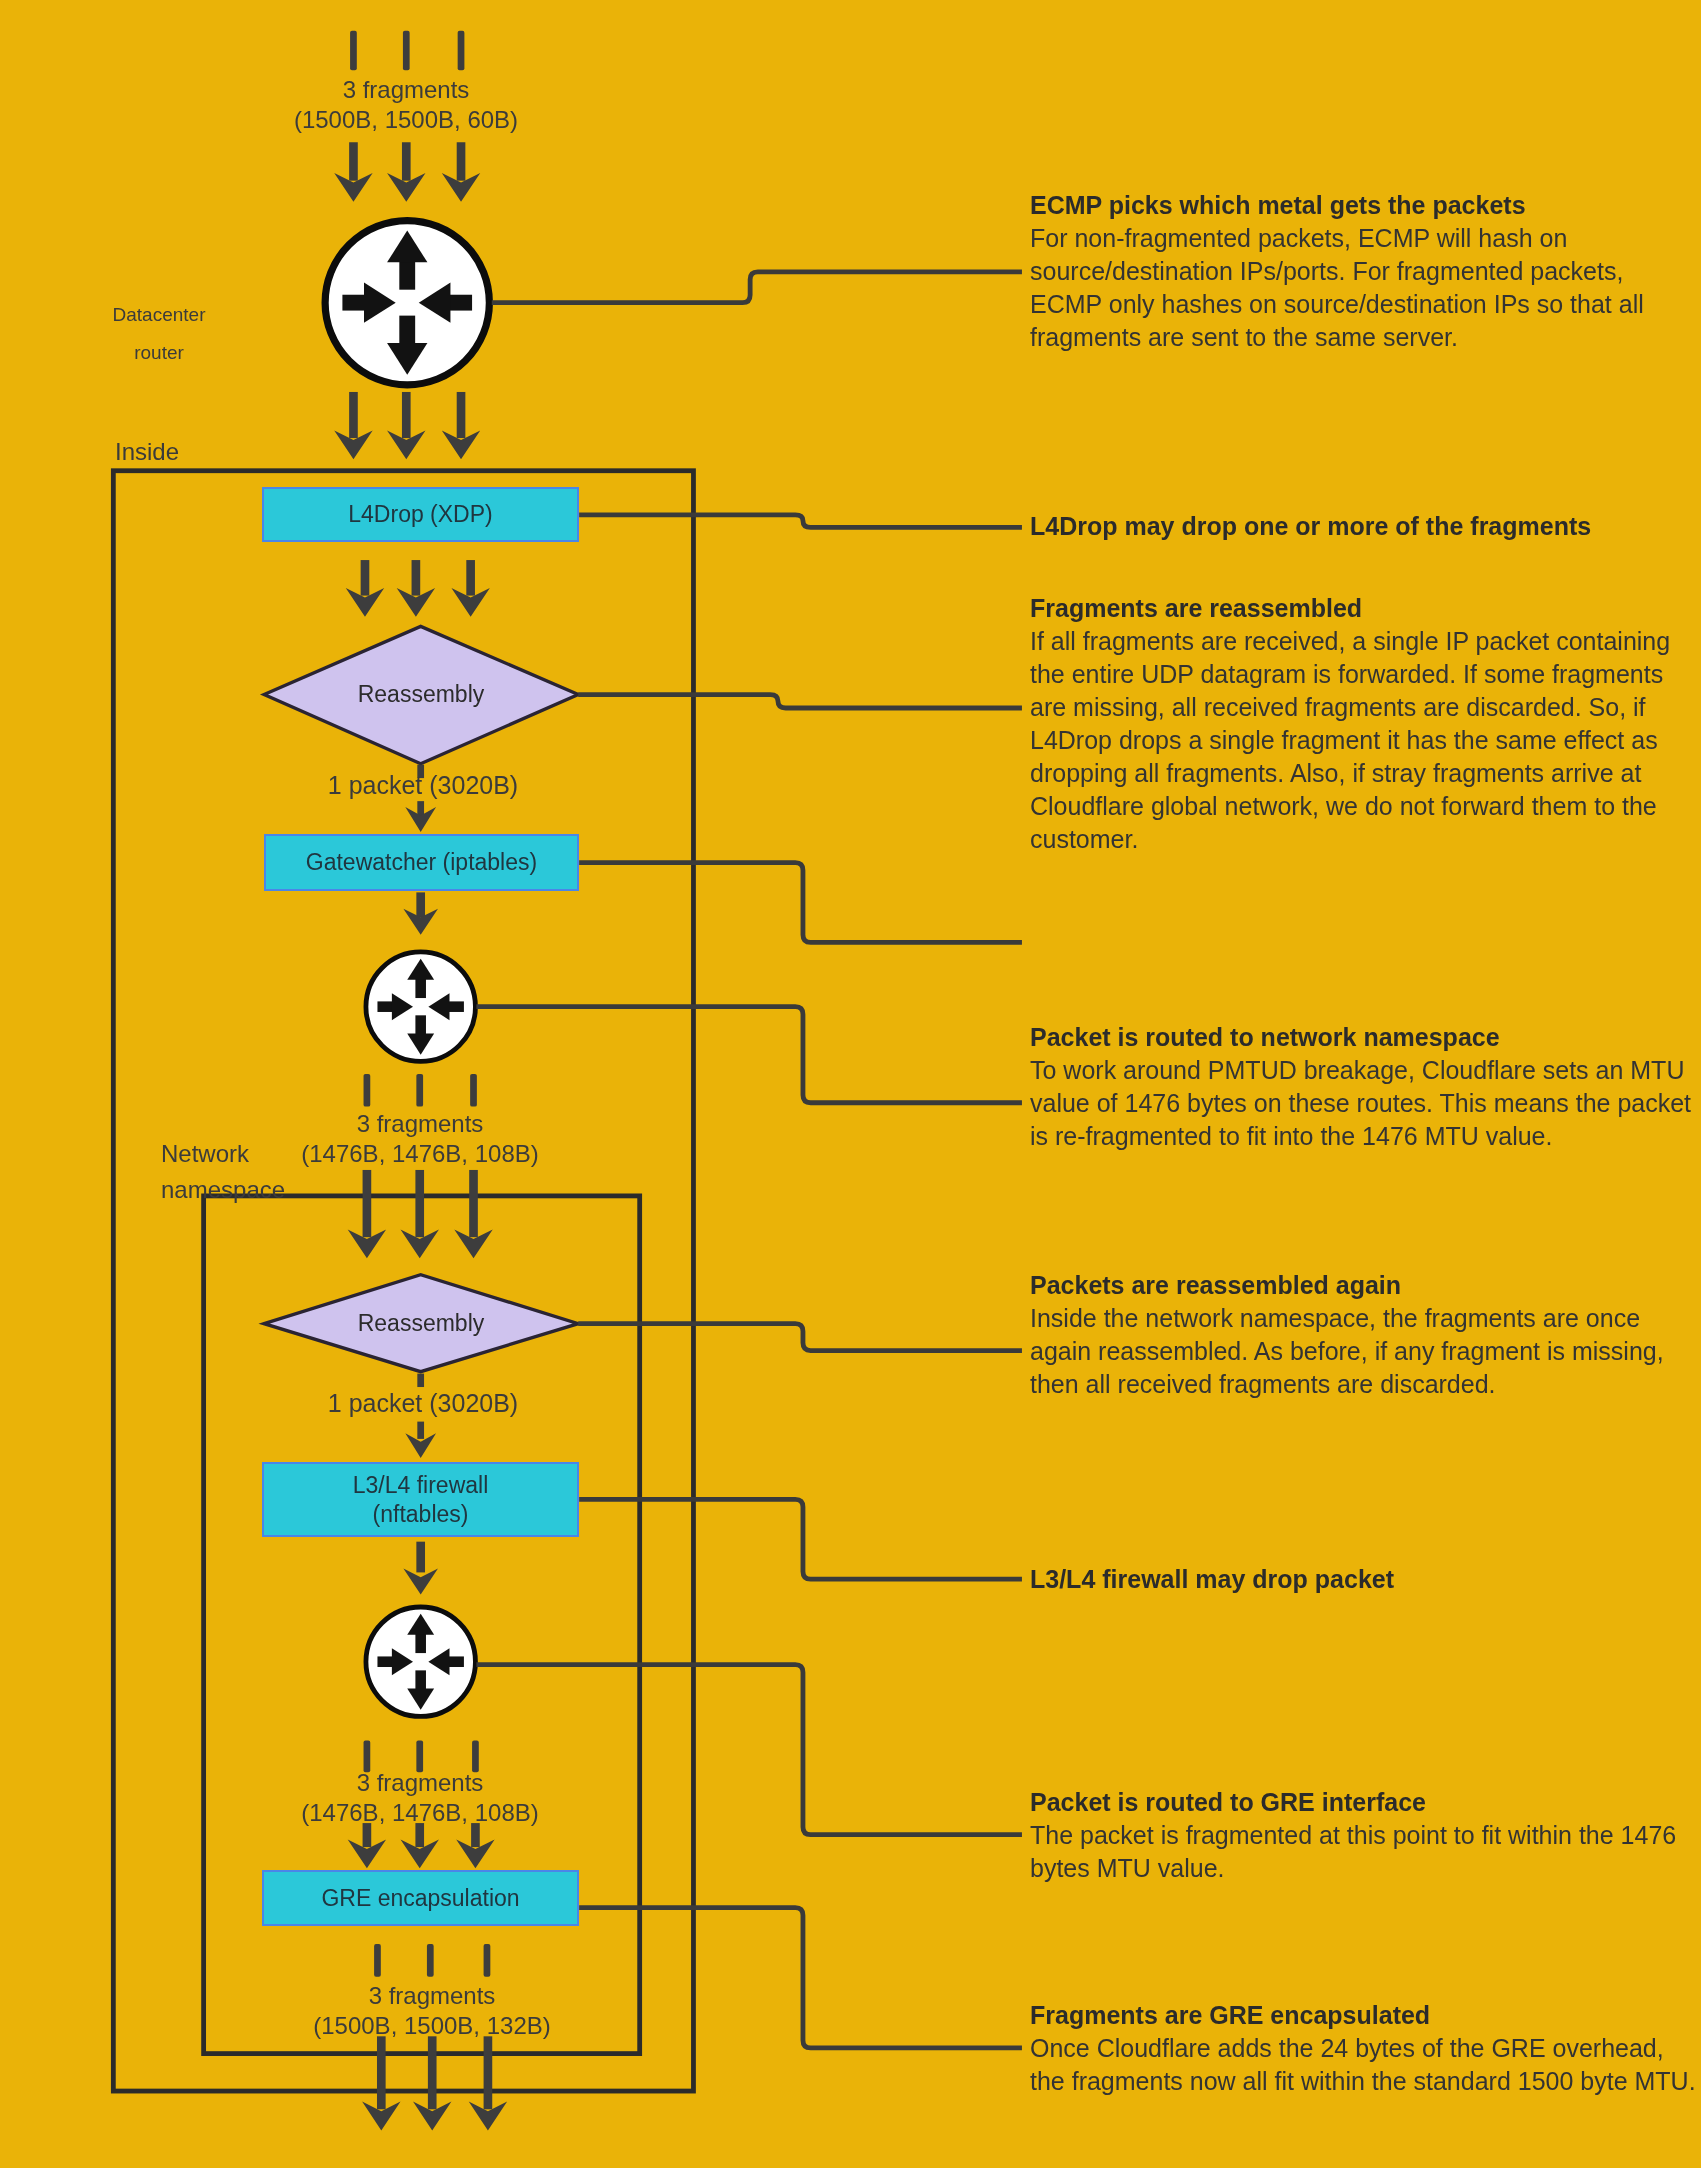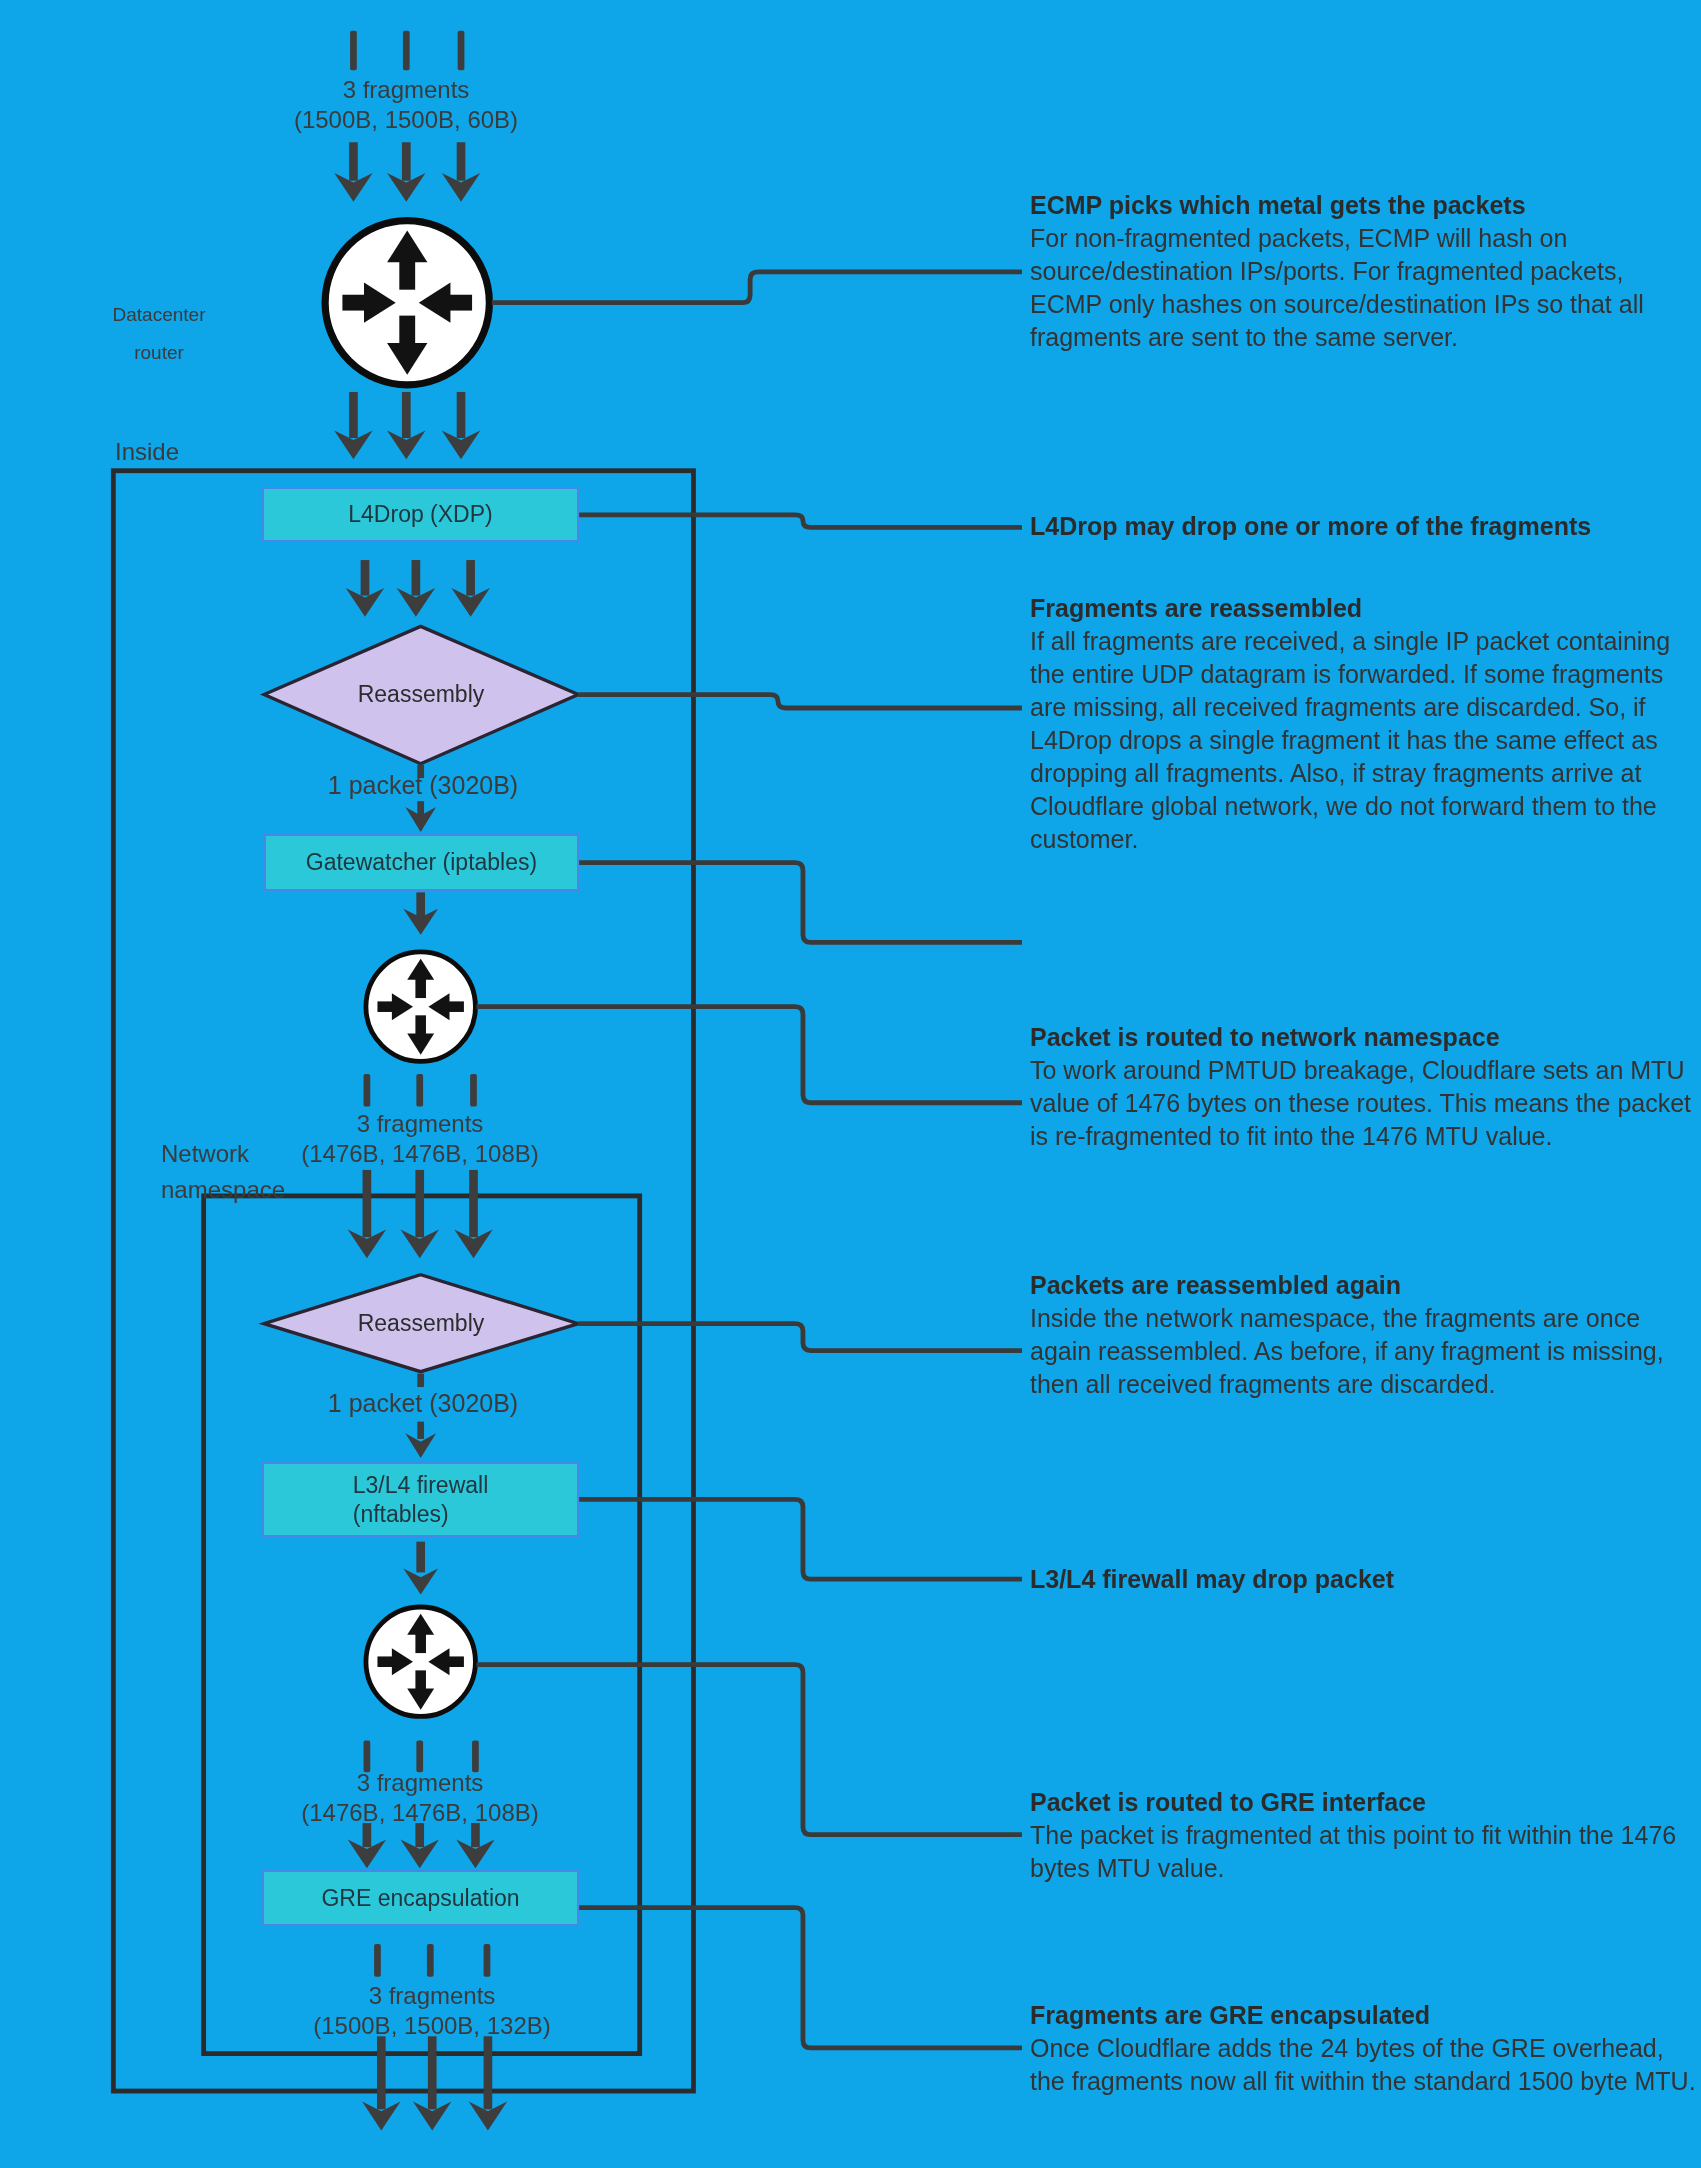--- a/index.html
+++ b/index.html
@@ -1,25 +1,25 @@
 <!DOCTYPE html>
 <html><head>
 <meta charset="utf-8">
 <style>
   html,body{margin:0;padding:0;background:#fff;}
-  #canvas{position:relative;width:1701px;height:2168px;background:#0ea5e9;overflow:hidden;
+  #canvas{position:relative;width:1701px;height:2168px;background:#eab308;overflow:hidden;
           font-family:"Liberation Sans", sans-serif;color:#3b3b3b;}
   #shapes{position:absolute;left:0;top:0;width:1701px;height:2168px;}
   .lbl{position:absolute;color:#3b3b3b;}
   .center{text-align:center;}
   .flow-lbl{font-size:24px;line-height:30px;}
   .side-lbl{font-size:24px;line-height:36px;}
   .dc-lbl{font-size:19px;line-height:38px;margin-top:40px;}
   .cyan{position:absolute;box-sizing:border-box;background:#2bc8d9;border:2.9px solid #4a86e8;
-        display:flex;align-items:center;justify-content:center;text-align:left;
+        display:flex;align-items:center;justify-content:center;text-align:center;
         color:#203640;font-size:23px;line-height:29px;}
   .dlabel{position:absolute;text-align:center;font-size:23px;color:#2c2c2c;}
   .note{position:absolute;left:1030px;width:672px;font-size:25px;line-height:33px;color:#333;}
   .note-h{font-weight:bold;color:#2b2b2b;}
   .note-b{color:#333;}
 </style>
 </head>
 <body>
 
 <div id="canvas">

